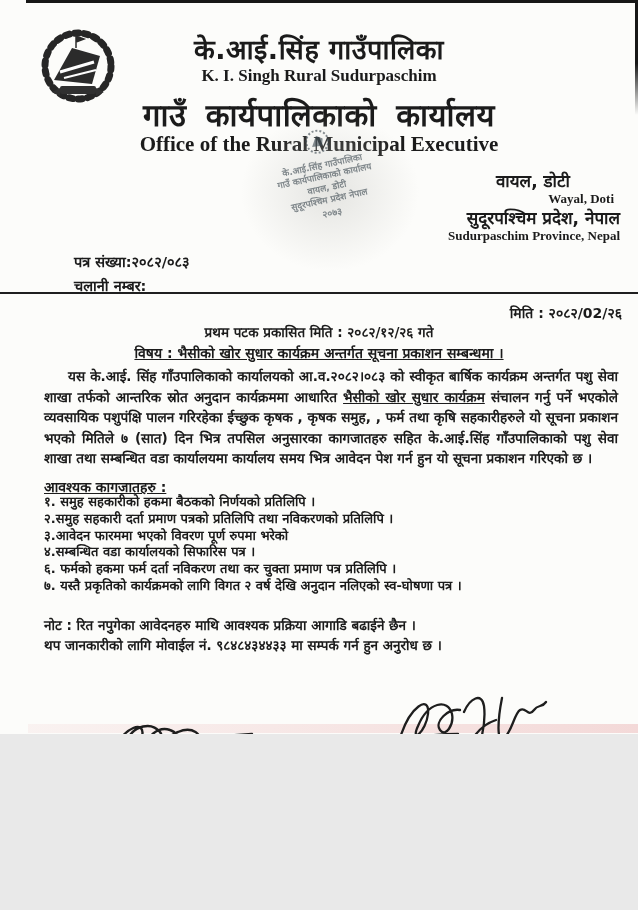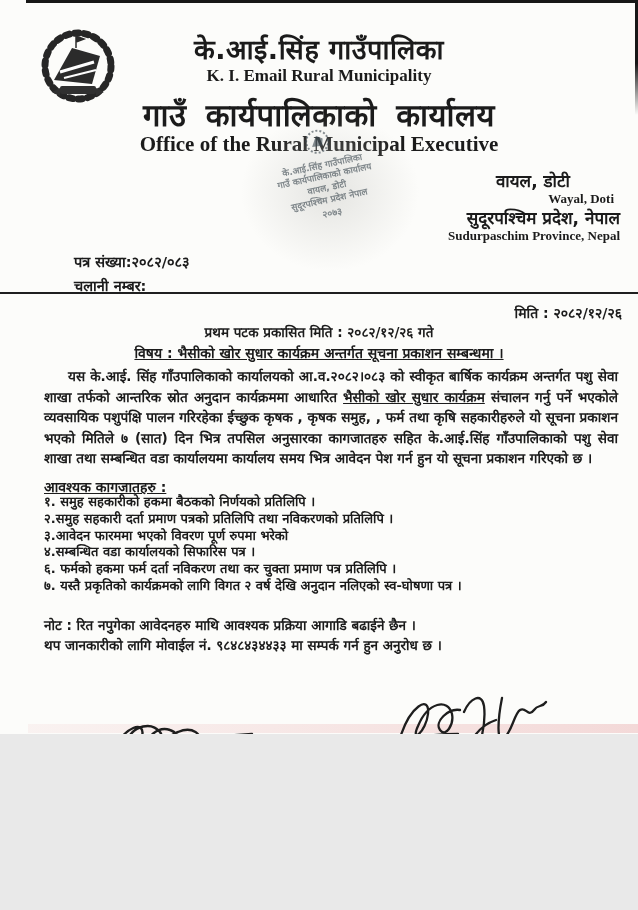--- a/index.html
+++ b/index.html
@@ -99,21 +99,21 @@
       <path d="M24,46 L58,36" stroke="#fdfdfd" stroke-width="3"></path>
       <path d="M28,52 L60,44" stroke="#fdfdfd" stroke-width="2.2"></path>
       <path d="M40,22 L40,10 L48,13 L40,16" fill="#2b2b2b" stroke="#2b2b2b" stroke-width="1.5"></path>
       <rect x="24" y="60" width="36" height="8" rx="2" fill="#303030"></rect>
       <path d="M24,62 L16,66 L24,70 Z" fill="#303030"></path>
       <path d="M60,62 L68,66 L60,70 Z" fill="#303030"></path>
     </svg>
   </div>
 
   <div class="abs center h-np1 np b">के.आई.सिंह गाउँपालिका</div>
-  <div class="abs center h-en1 en-serif b">K. I. Email Rural Municipality</div>
+  <div class="abs center h-en1 en-serif b">K. I. Singh Rural Sudurpaschim</div>
   <div class="abs center h-np2 np b">गाउँ कार्यपालिकाको कार्यालय</div>
   <div class="abs center h-en2 en-serif b">Office of the Rural Municipal Executive</div>
 
   <div class="abs seal-shade"></div>
   <div class="abs seal np">
     <svg width="26" height="26" viewBox="0 0 26 26">
       <circle cx="13" cy="13" r="11" fill="none" stroke="#3e4a52" stroke-width="2" stroke-dasharray="2 2"></circle>
       <path d="M7,17 L13,7 L19,11 L17,18 Z" fill="#3e4a52"></path>
     </svg>
     <div class="ln">के.आई.सिंह गाउँपालिका</div>
@@ -131,21 +131,21 @@
     <div class="a-en en-serif">Sudurpaschim Province, Nepal</div>
   </div>
 
   <div class="abs ref np">
     <div>पत्र संख्या:२०८२/०८३</div>
     <div>चलानी नम्बर:</div>
   </div>
 
   <div class="abs rule"></div>
 
-  <div class="abs date-line np">मिति : २०८२/१२/२६</div>
+  <div class="abs date-line np">मिति : २०८२/02/२६</div>
   <div class="abs center published np">प्रथम पटक प्रकासित मिति  : २०८२/१२/२६ गते</div>
   <div class="abs center subject np u">विषय : भैसीको  खोर सुधार  कार्यक्रम अन्तर्गत सूचना प्रकाशन सम्बन्धमा ।</div>
 
   <p class="abs body-para np"><span>यस के.आई. सिंह गाँउपालिकाको कार्यालयको आ.व.२०८२।०८३ को स्वीकृत बार्षिक कार्यक्रम अन्तर्गत पशु सेवा शाखा तर्फको आन्तरिक स्रोत अनुदान कार्यक्रममा आधारित </span><span class="u">भैसीको  खोर सुधार  कार्यक्रम</span><span> संचालन गर्नु पर्ने भएकोले व्यवसायिक पशुपंक्षि पालन गरिरहेका ईच्छुक कृषक , कृषक समुह, , फर्म तथा कृषि सहकारीहरुले यो सूचना प्रकाशन भएको मितिले ७ (सात) दिन भित्र तपसिल अनुसारका कागजातहरु सहित के.आई.सिंह गाँउपालिकाको पशु सेवा शाखा तथा  सम्बन्धित वडा कार्यालयमा कार्यालय समय भित्र आवेदन पेश गर्न हुन यो सूचना प्रकाशन गरिएको छ ।</span></p>
 
   <div class="abs docs-head np u">आवश्यक कागजातहरु :</div>
   <div class="abs docs-list np">
     <div>१. समुह सहकारीको हकमा बैठकको निर्णयको प्रतिलिपि  ।</div>
     <div>२.समुह सहकारी दर्ता प्रमाण पत्रको प्रतिलिपि तथा नविकरणको प्रतिलिपि ।</div>
     <div>३.आवेदन फारममा भएको विवरण पूर्ण रुपमा भरेको</div>

